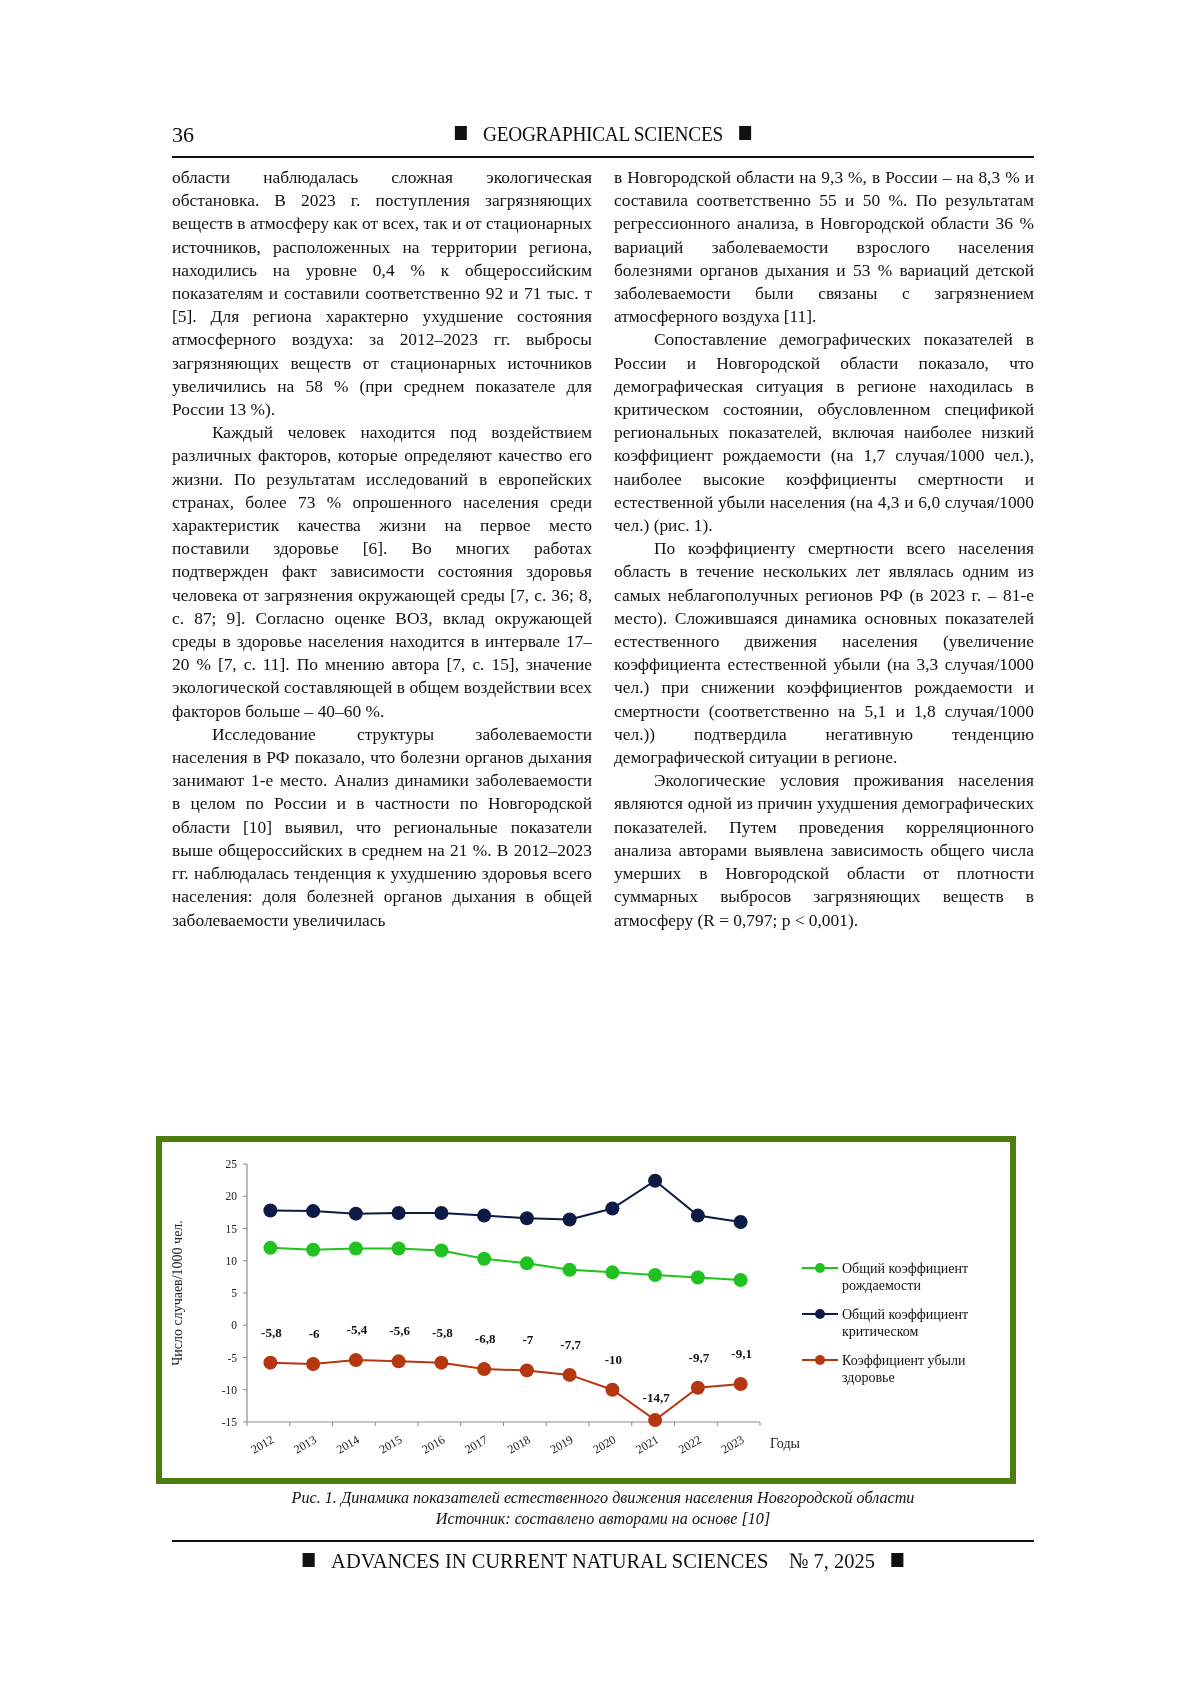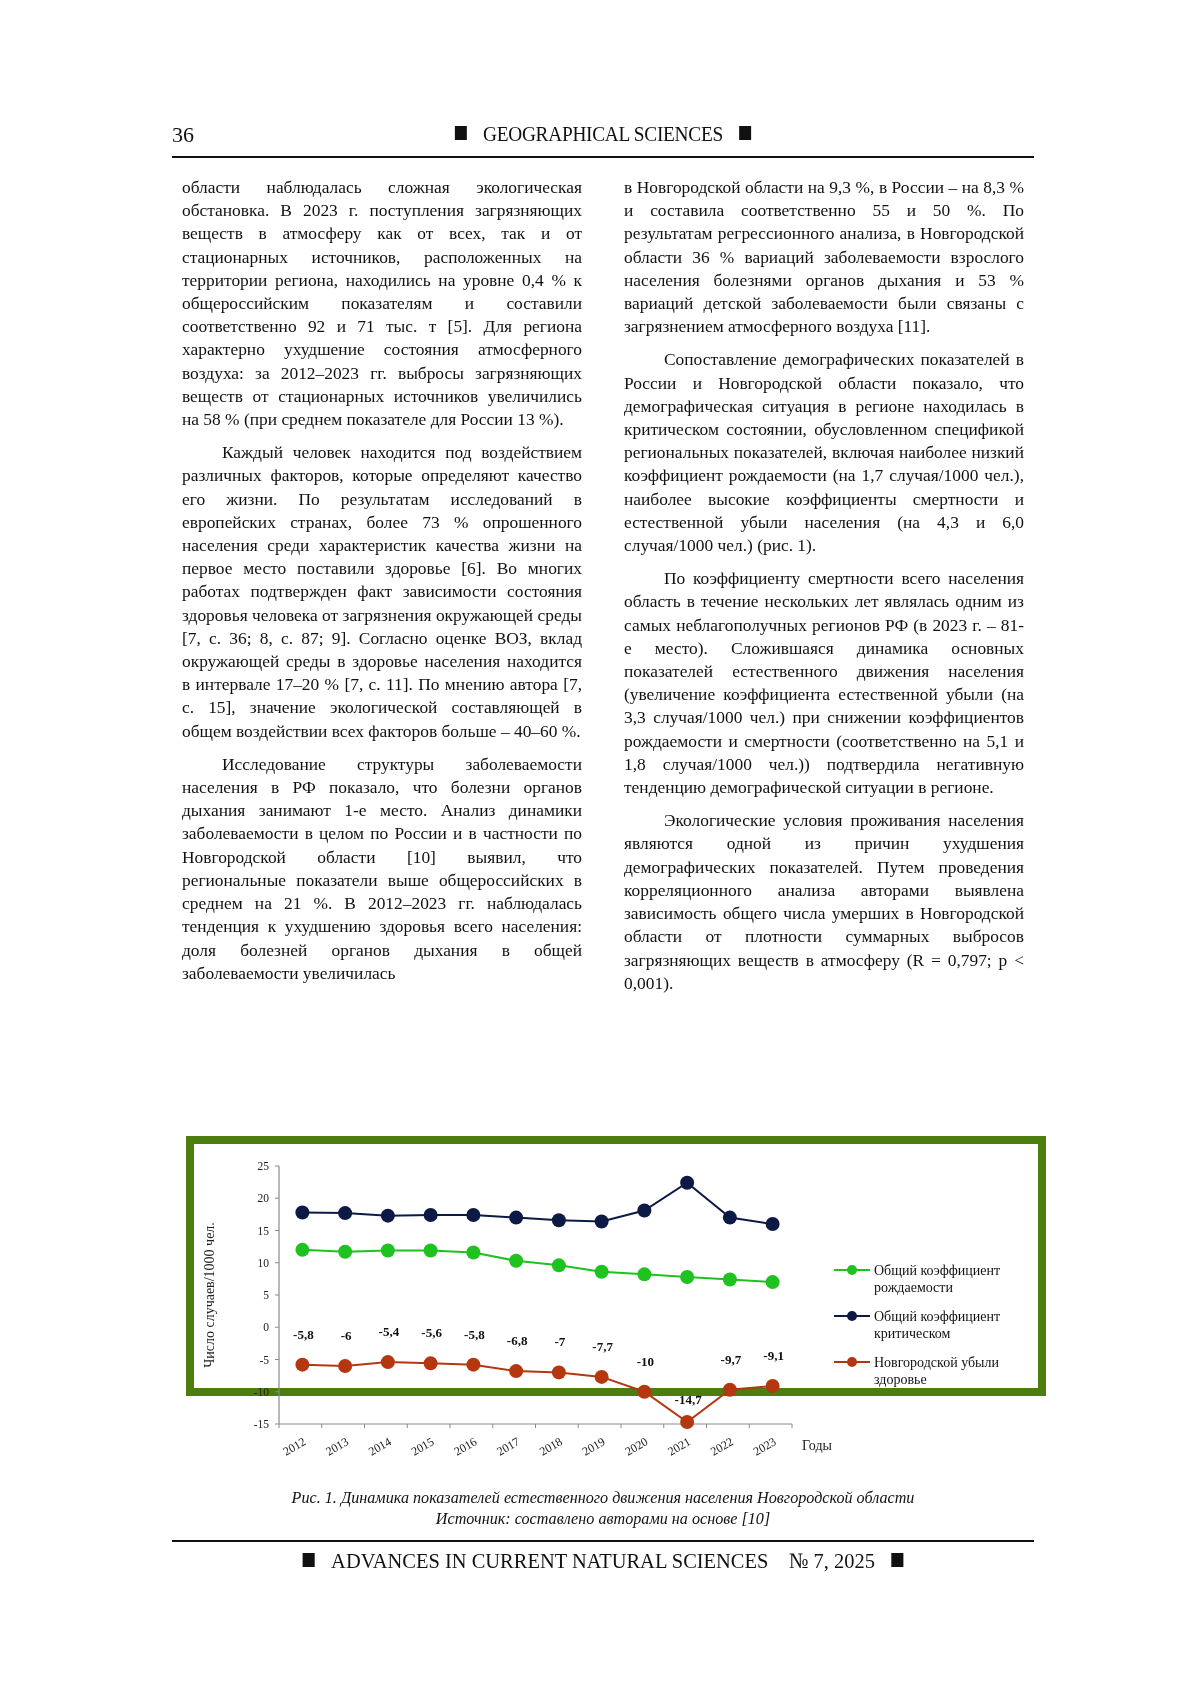--- a/index.html
+++ b/index.html
@@ -9,25 +9,25 @@
   .page-num { position: absolute; left: 0; top: 4px; font-size: 22px; text-align: center; }
   .running-title { position: absolute; left: 0; right: 0; top: 4px; text-align: center;
                    font-size: 21px; letter-spacing: -0.3px; transform: scaleX(0.92); }
   .sq { display: inline-block; width: 13px; height: 14px; background: #111; vertical-align: 1px; margin: 0 18px; }
   .header-rule { position: absolute; left: 172px; top: 156px; width: 862px; height: 2px; background: #111; }
 
   .col { position: absolute; top: 166px; width: 420px; font-size: 17.4px; line-height: 23.2px;
          text-align: justify; hyphens: manual; }
   .col.left { left: 172px; }
   .col.right { left: 614px; }
-  .col p { margin: 10px; }
+  .col p { margin: 0; }
   .col p.indent { text-indent: 40px; }
 
-  .chart-box { position: absolute; left: 186px; top: 1136px; width: 860px; height: 260px;
-               border: 8px solid #4d7c0f; box-sizing: border-box; }
+  .chart-box { position: absolute; left: 156px; top: 1136px; width: 860px; height: 348px;
+               border: 6px solid #4d7c0f; box-sizing: border-box; }
   .chart-box svg { position: absolute; left: 0; top: 0; }
   .legend { position: absolute; left: 640px; top: 118px; width: 210px; font-size: 14px; line-height: 17px; }
   .legend-item { position: relative; padding-left: 40px; margin-bottom: 12px; }
   .legend-swatch { position: absolute; left: 0; top: 7px; width: 36px; height: 2px; }
   .legend-swatch::after { content: ""; position: absolute; left: 13px; top: -4px; width: 10px; height: 10px; border-radius: 50%; background: inherit; }
 
   .caption { position: absolute; left: 172px; top: 1487px; width: 862px; text-align: center;
              font-style: italic; font-size: 17px; line-height: 21px; transform: scaleX(0.95); }
   .footer-rule { position: absolute; left: 172px; top: 1540px; width: 862px; height: 2px; background: #111; }
   .footer { position: absolute; left: 172px; top: 1548px; width: 862px; text-align: center; font-size: 22px;
@@ -163,21 +163,21 @@
         <div>Общий коэффициент</div>
         <div>рождаемости</div>
       </div>
       <div class="legend-item">
         <span class="legend-swatch" style="background: rgb(13, 26, 69);"></span>
         <div> Общий коэффициент</div>
         <div>критическом</div>
       </div>
       <div class="legend-item">
         <span class="legend-swatch" style="background: rgb(181, 55, 15);"></span>
-        <div>Новгородской  убыли</div>
+        <div>Коэффициент  убыли</div>
         <div>здоровье</div>
       </div>
     </div>
 </div>
 
 <div class="caption">
   <div>Рис. 1. Динамика показателей естественного движения населения Новгородской области</div>
   <div>Источник: составлено авторами на основе [10]</div>
 </div>
 

